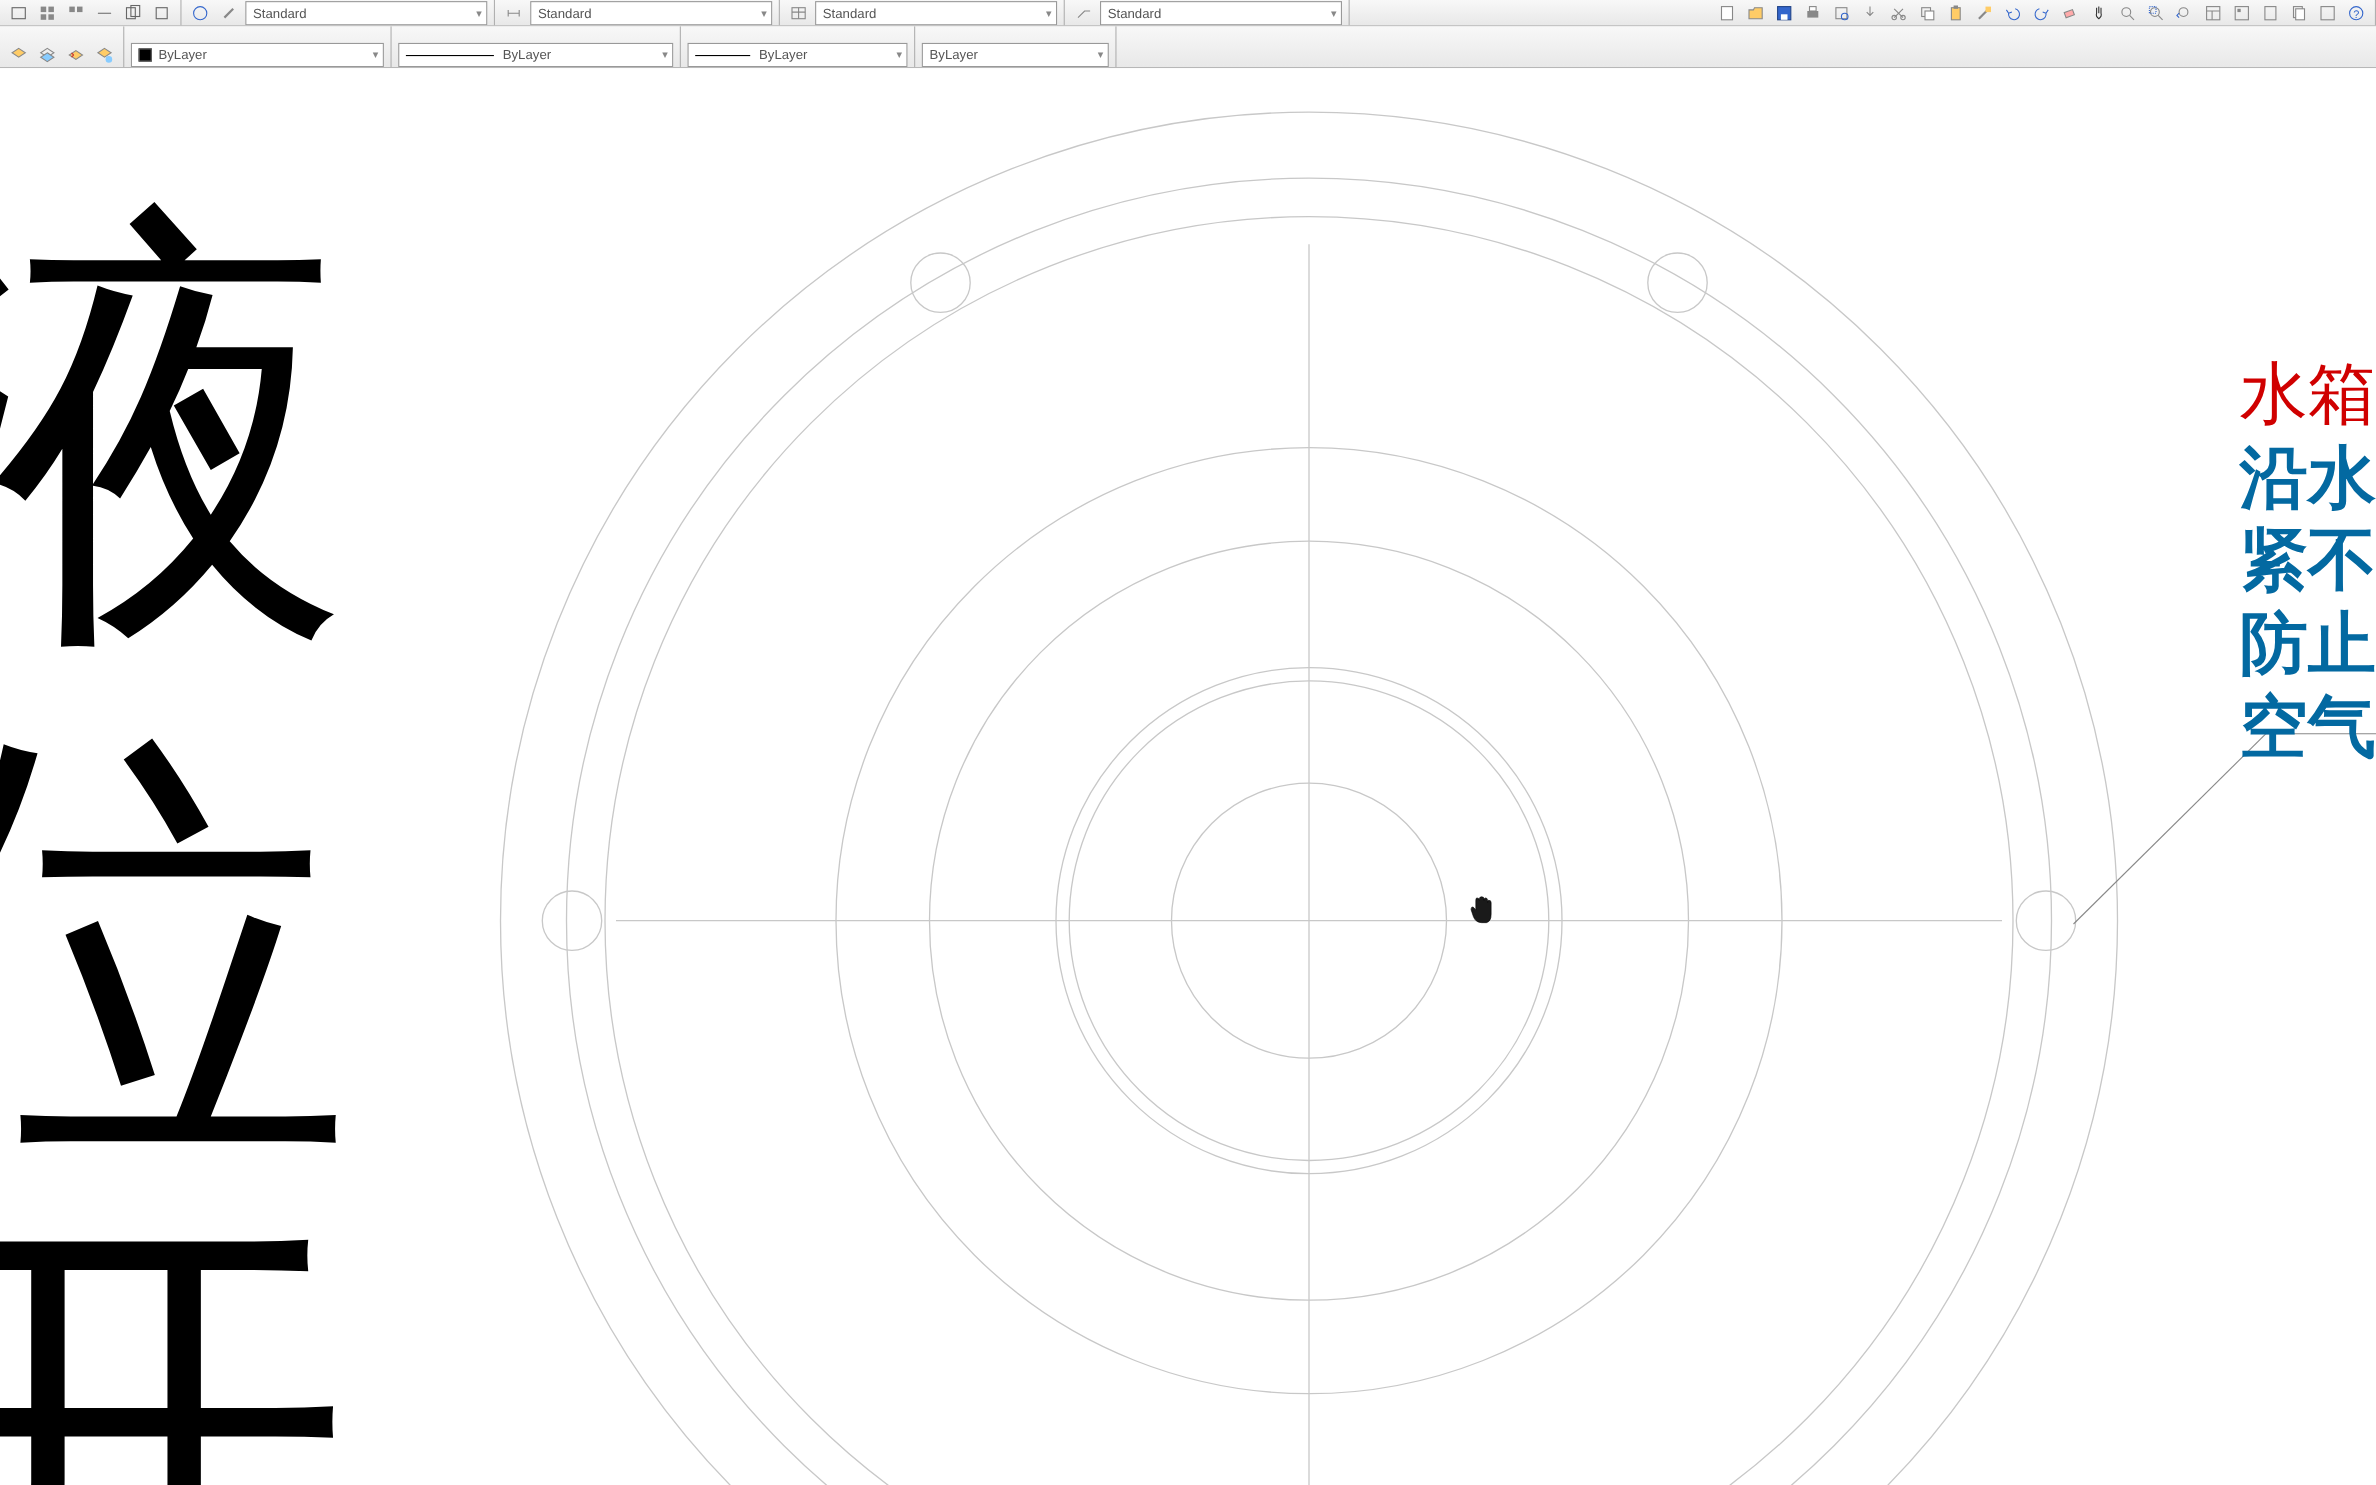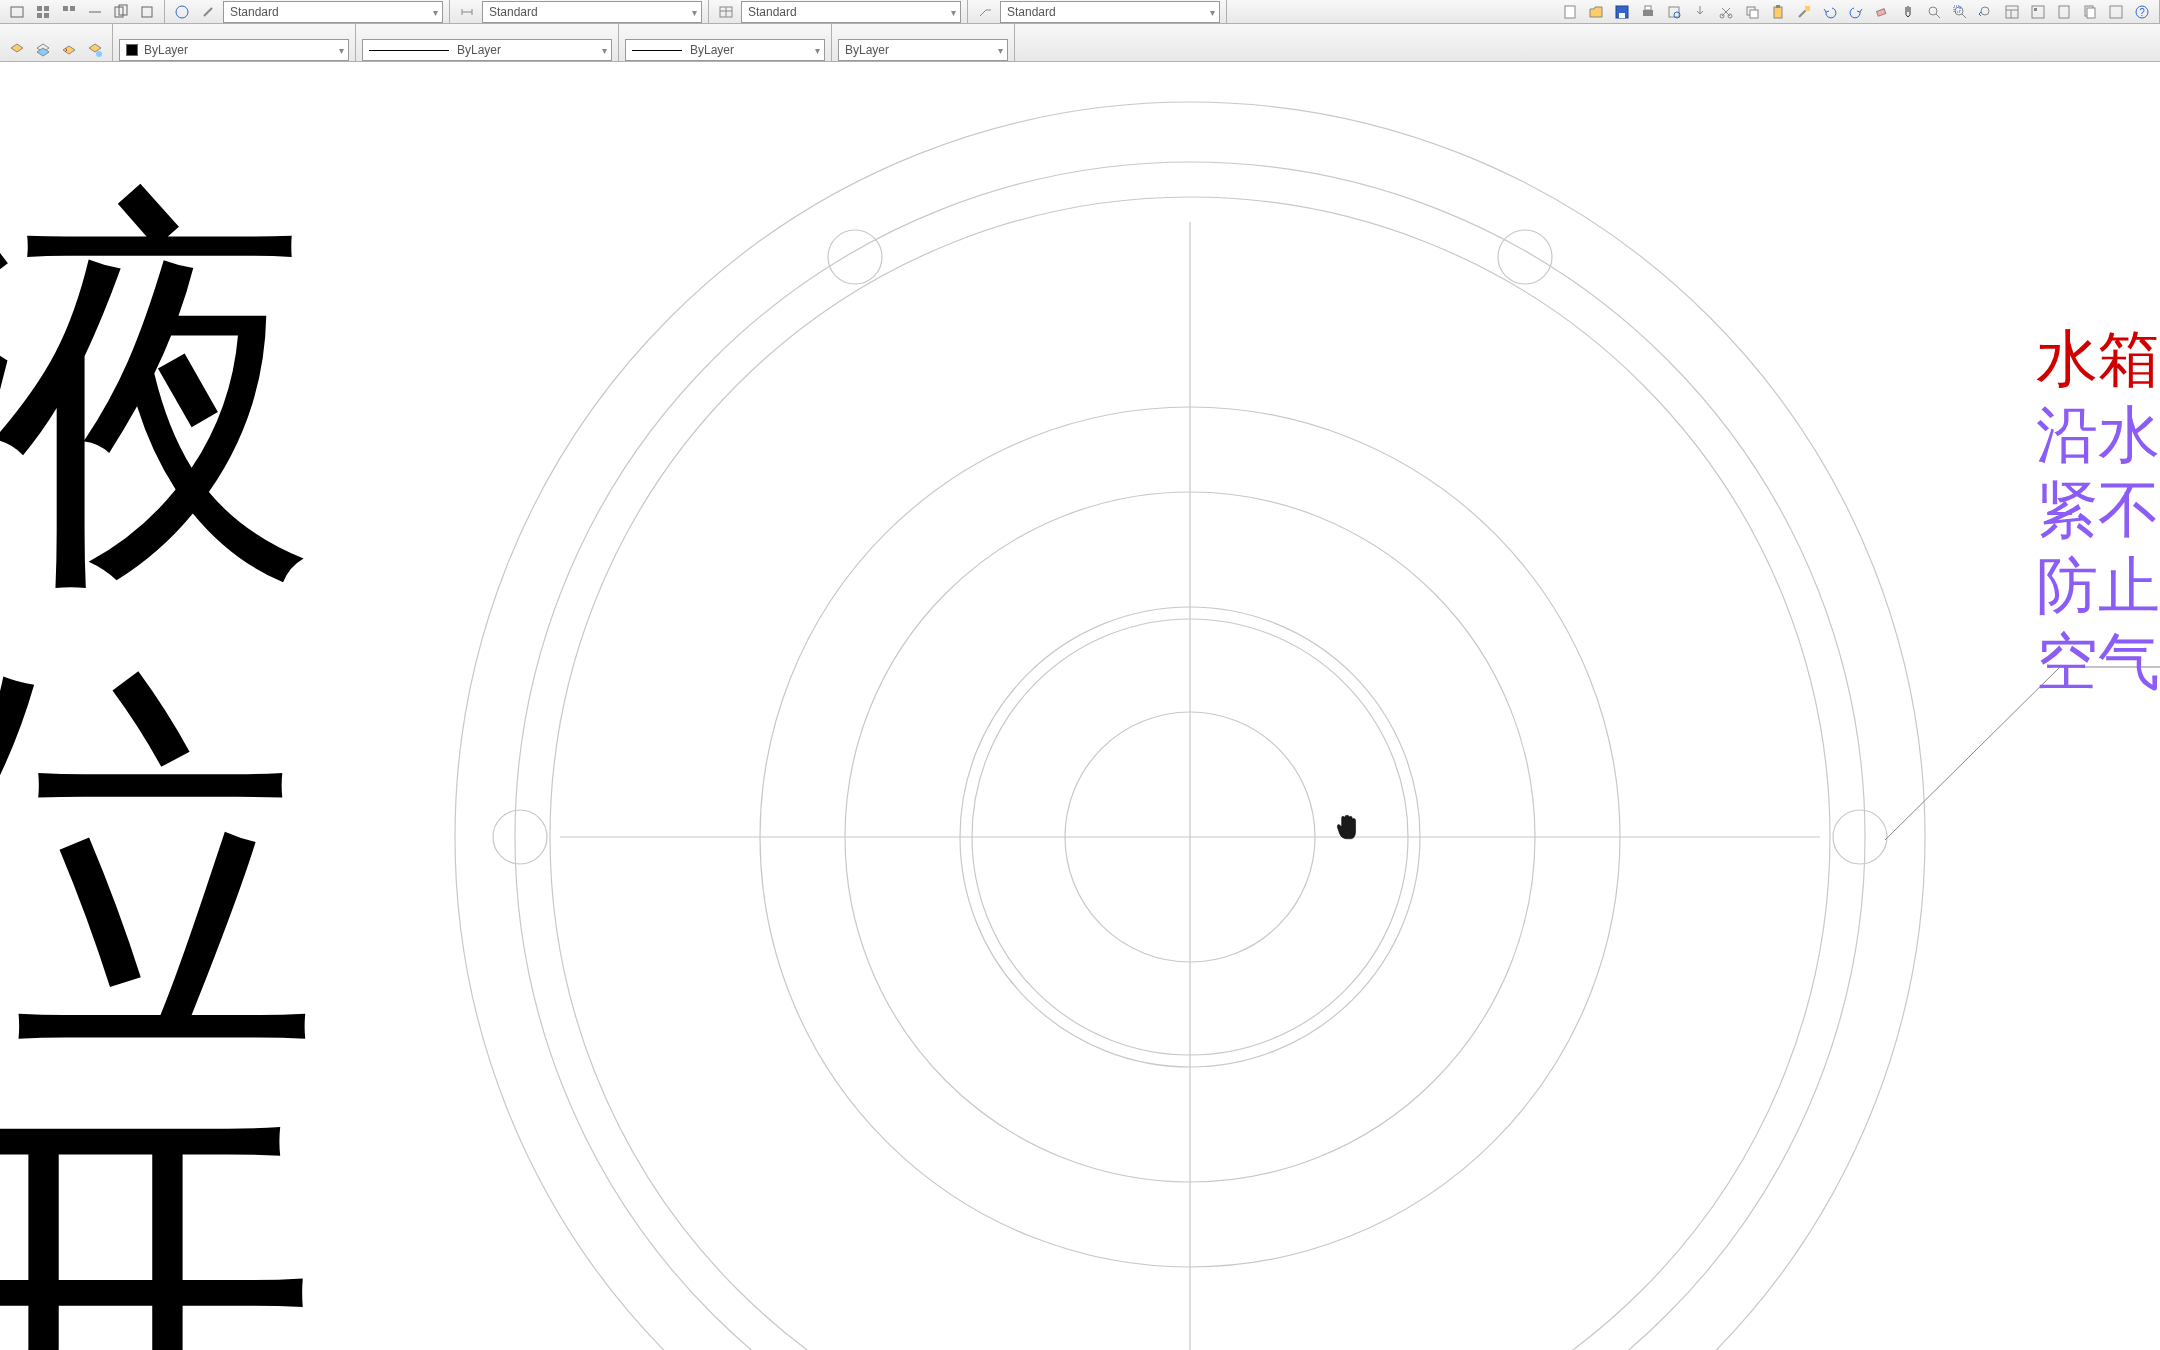--- a/index.html
+++ b/index.html
@@ -100,21 +100,21 @@
     .annotation {
       position: absolute;
       right: 0;
       top: 260px;
       font-family: "SimSun", "宋体", serif;
       font-size: 62px;
       line-height: 1.22;
       text-align: right;
     }
     .annotation .red { color: #d00000; }
-    .annotation .blk { color: #8b5cf6; }
+    .annotation .blk { color: #0369a1; font-weight: bold; }
     .pan-cursor {
       position: absolute;
       left: 1334px;
       top: 750px;
       width: 26px;
       height: 30px;
       pointer-events: none;
     }
   </style>
 </head>

